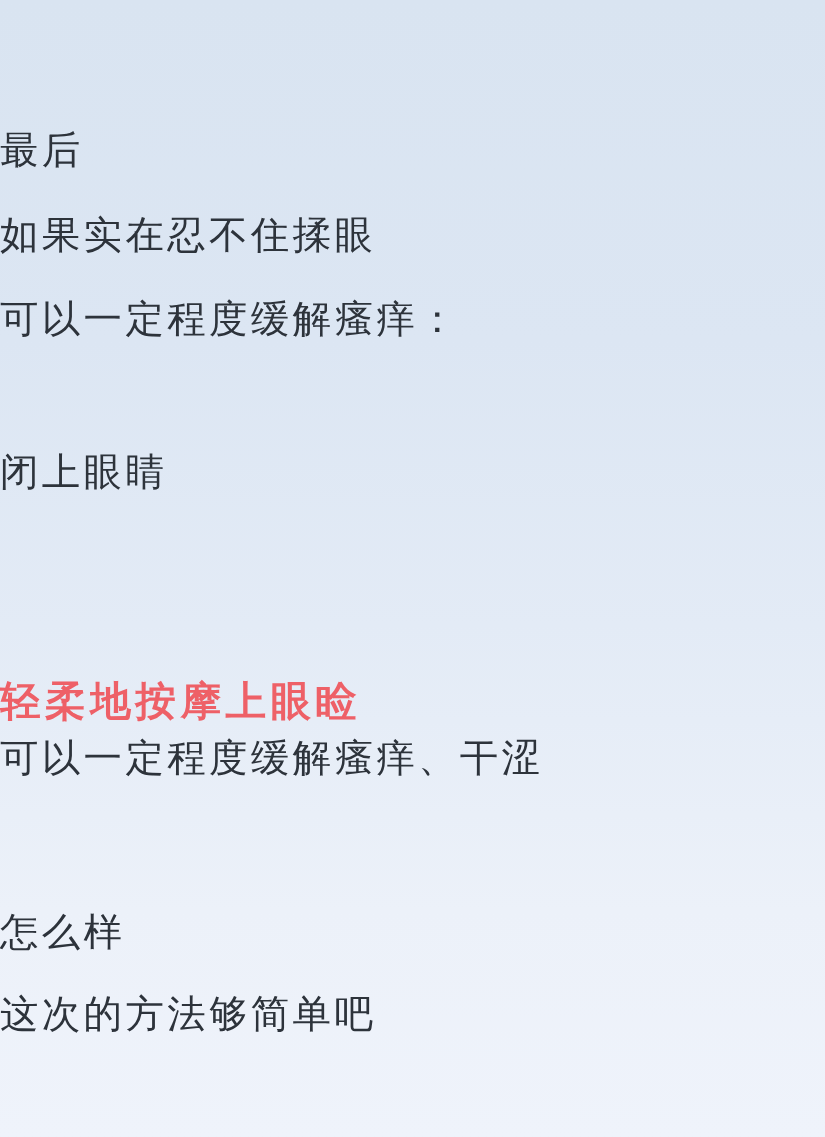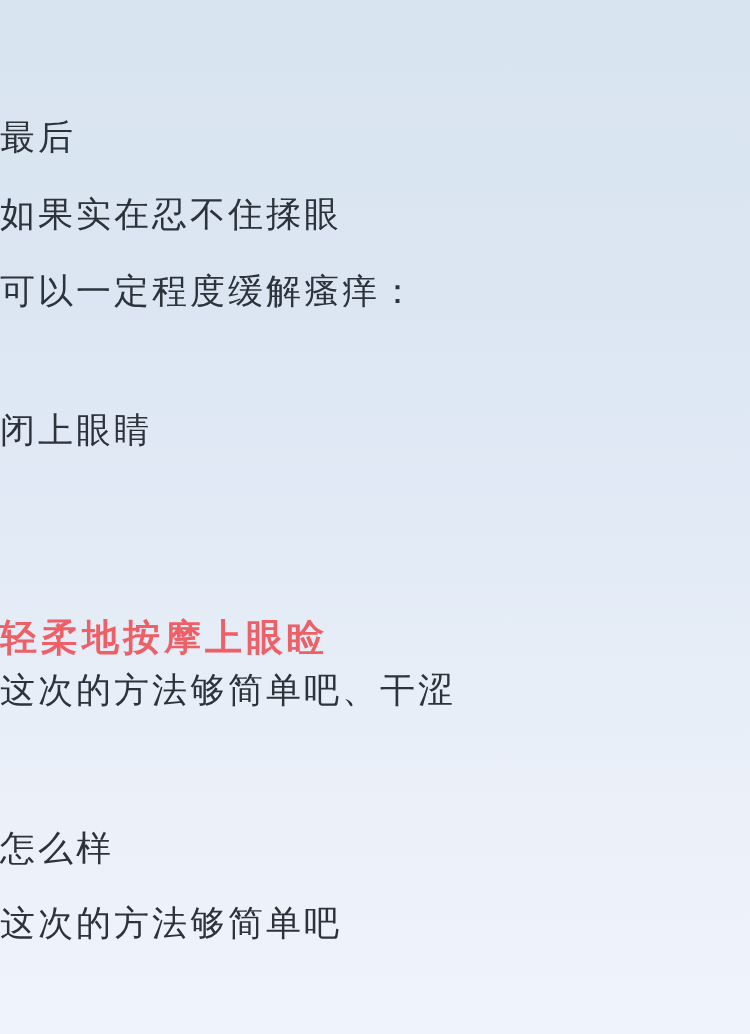--- a/index.html
+++ b/index.html
@@ -53,17 +53,17 @@
 </head>
 <body>
 
 <div class="page">
   <p class="line l1">最后</p>
   <p class="line l2">如果实在忍不住揉眼</p>
   <p class="line l3">可以一定程度缓解瘙痒：</p>
 
   <p class="line l4">闭上眼睛</p>
   <p class="line l6 highlight">轻柔地按摩上眼睑</p>
-  <p class="line l7">这次的方法够简单吧、干涩</p>
+  <p class="line l7">可以一定程度缓解瘙痒、干涩</p>
 
   <p class="line l8">怎么样</p>
   <p class="line l9">这次的方法够简单吧</p>
 </div>
 
 </body></html>

